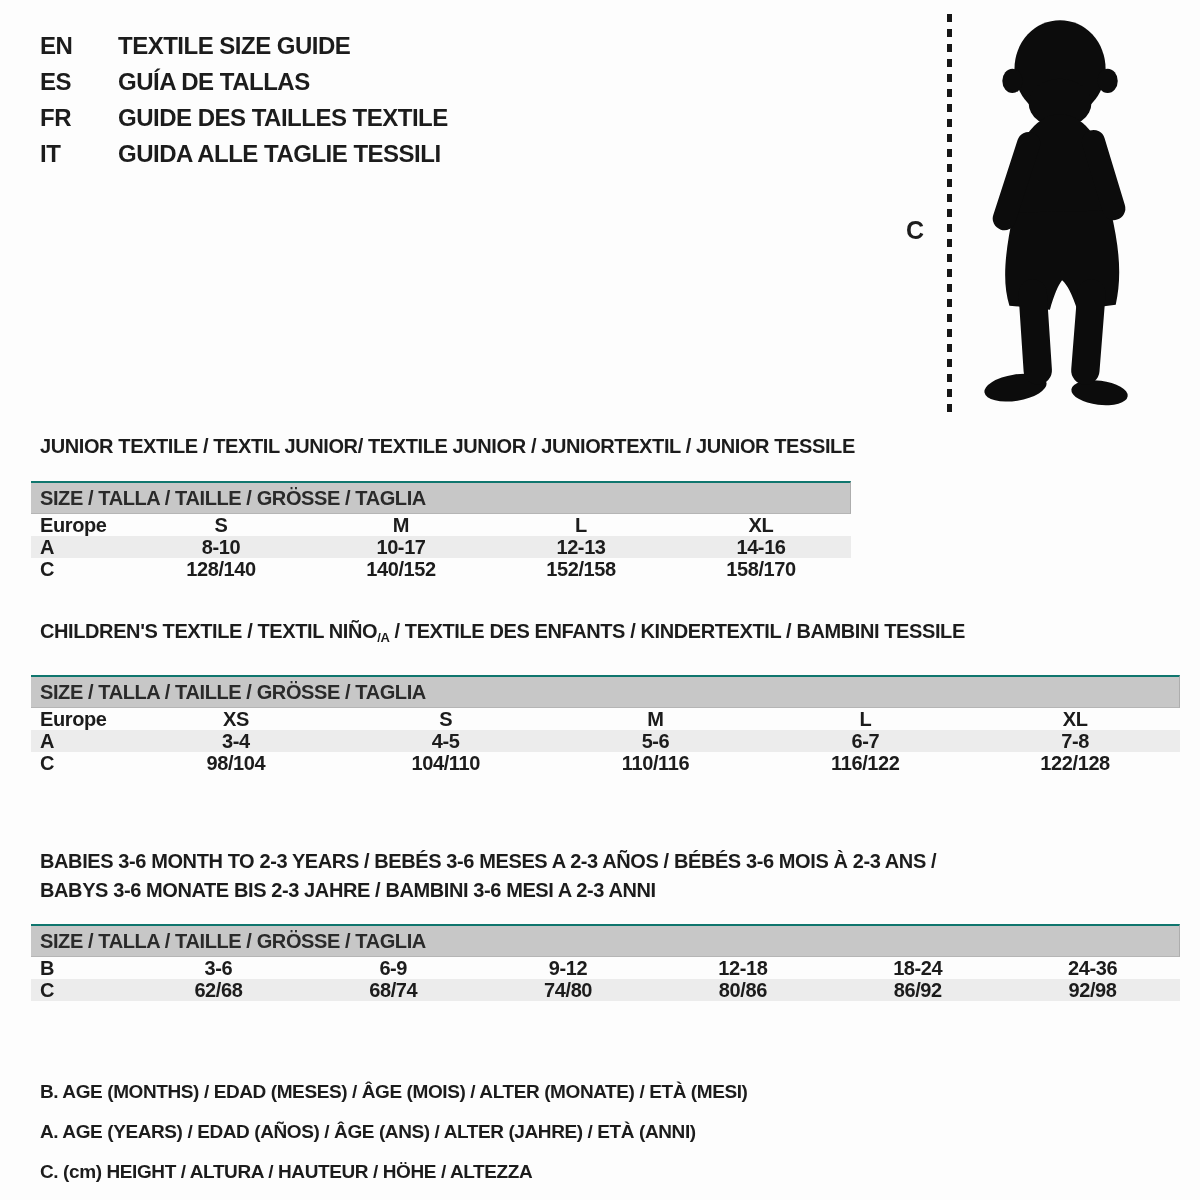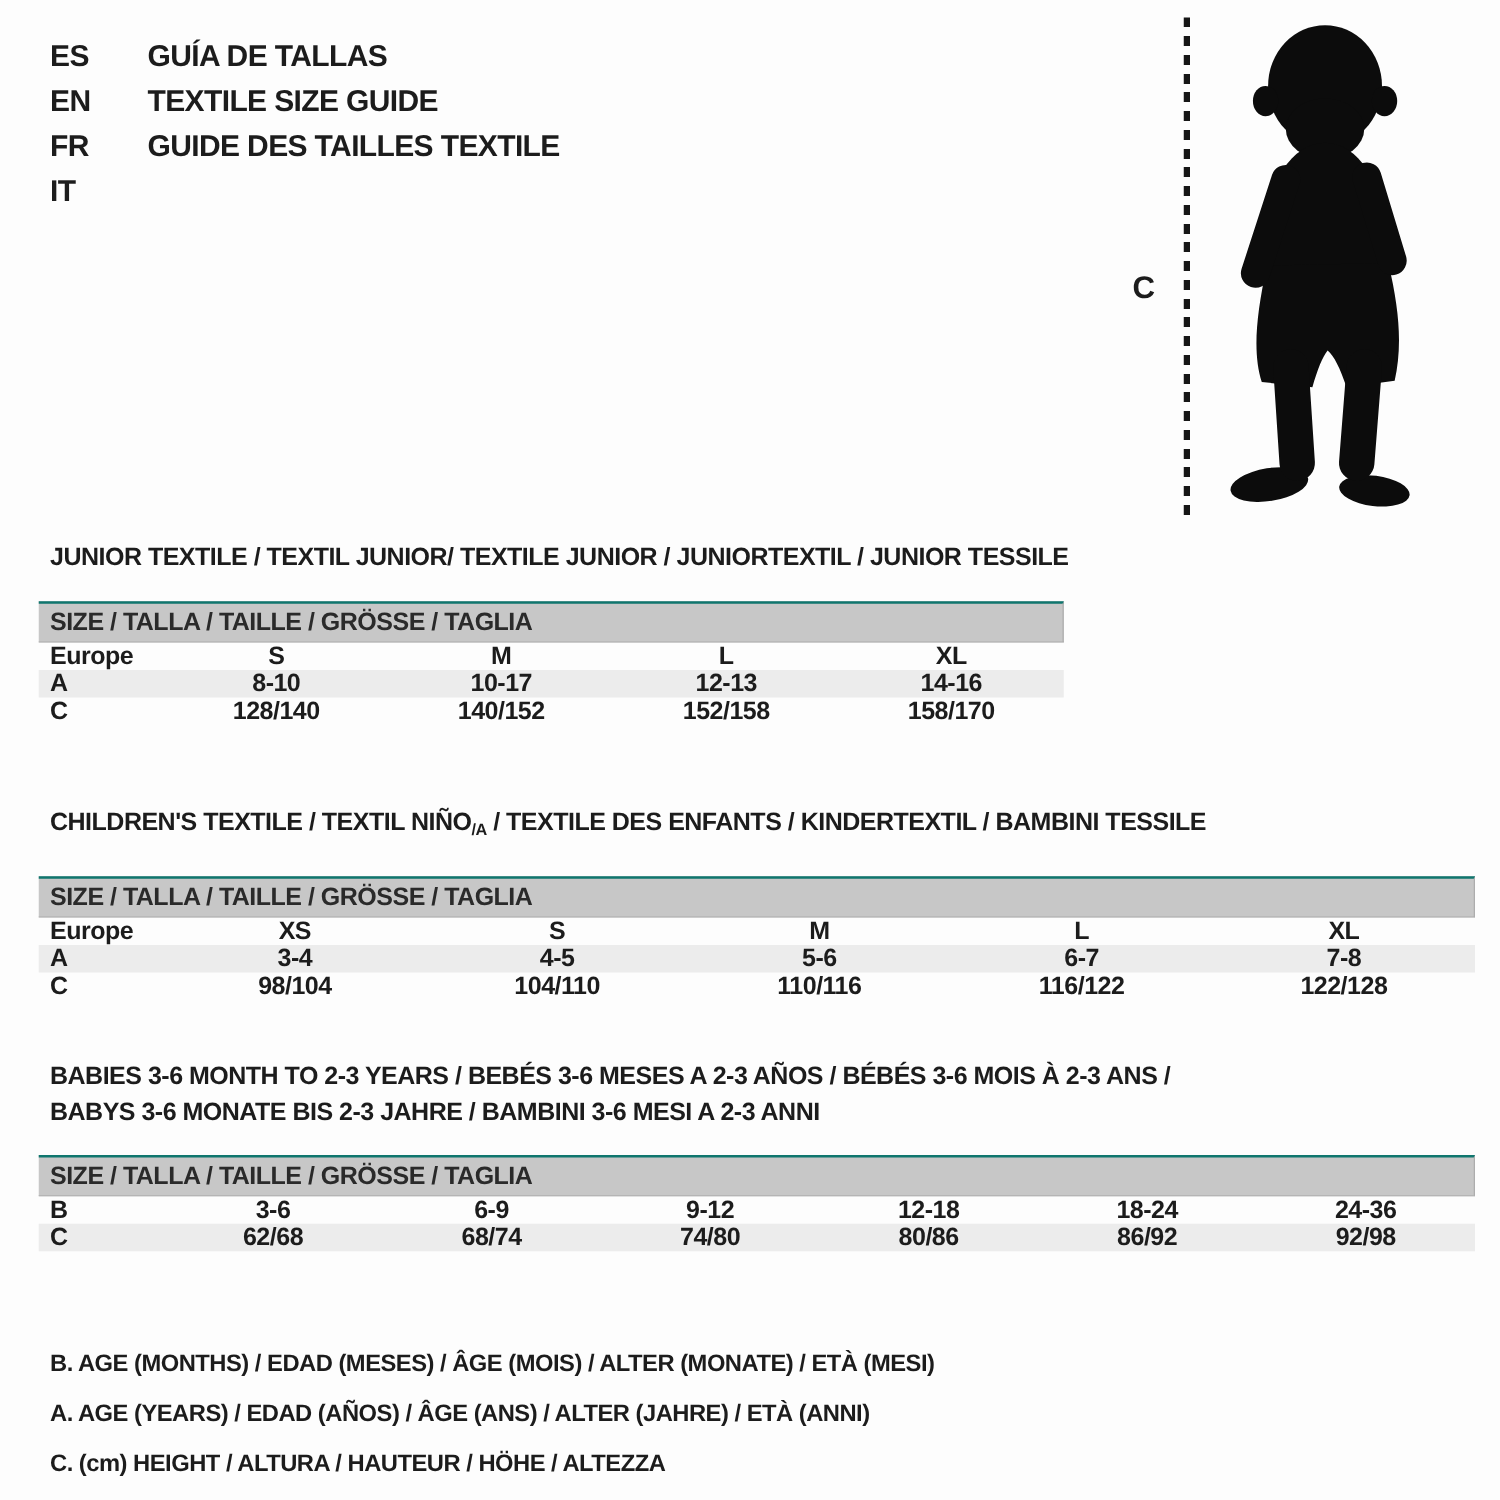--- a/index.html
+++ b/index.html
@@ -56,52 +56,53 @@
   .tlabel{
     width:100px;box-sizing:border-box;padding-left:9px;
     font-size:20px;font-weight:bold;letter-spacing:-0.4px;
   }
   .tcell{
     flex:1;text-align:center;
     font-size:20px;font-weight:bold;letter-spacing:-0.4px;
   }
   .sec-junior{left:31px;top:435px;width:820px;}
   .sec-junior .size-bar{margin-top:24px;}
-  .sec-children{left:31px;top:647px;width:1149px;}
+  .sec-children{left:31px;top:620px;width:1149px;}
   .sec-children .size-bar{margin-top:26px;}
   .sec-babies{left:31px;top:847px;width:1149px;}
   .sec-babies .size-bar{margin-top:19px;}
   .sec-babies .sec-title{line-height:29px;}
   
   .notes{position:absolute;left:40px;top:1072px;}
   .note-line{
     font-size:19px;font-weight:bold;letter-spacing:-0.4px;
     line-height:40px;white-space:nowrap;
   }
 </style>
 </head>
 <body>
 
 <div class="page">
 
   <header class="lang-block">
     <div class="lang-row">
+      <span class="lang-code">EN</span>
+      <span class="lang-label">TEXTILE SIZE GUIDE</span>
+    </div>
+    <div class="lang-row">
       <span class="lang-code">ES</span>
       <span class="lang-label">GUÍA DE TALLAS</span>
     </div>
     <div class="lang-row">
-      <span class="lang-code">EN</span>
-      <span class="lang-label">TEXTILE SIZE GUIDE</span>
-    </div>
-    <div class="lang-row">
       <span class="lang-code">FR</span>
       <span class="lang-label">GUIDE DES TAILLES TEXTILE</span>
     </div>
     <div class="lang-row">
       <span class="lang-code">IT</span>
+      <span class="lang-label">GUIDA ALLE TAGLIE TESSILI</span>
     </div>
   </header>
 
   <div class="figure">
     <span class="c-label">C</span>
     <div class="dash-line"></div>
     <svg class="toddler-svg" width="190" height="405" viewBox="0 0 170 400" aria-hidden="true">
       <g fill="#0c0c0c" stroke="none">
         <ellipse cx="88" cy="58" rx="45" ry="48"></ellipse>
         <ellipse cx="41" cy="70" rx="10" ry="12"></ellipse>

